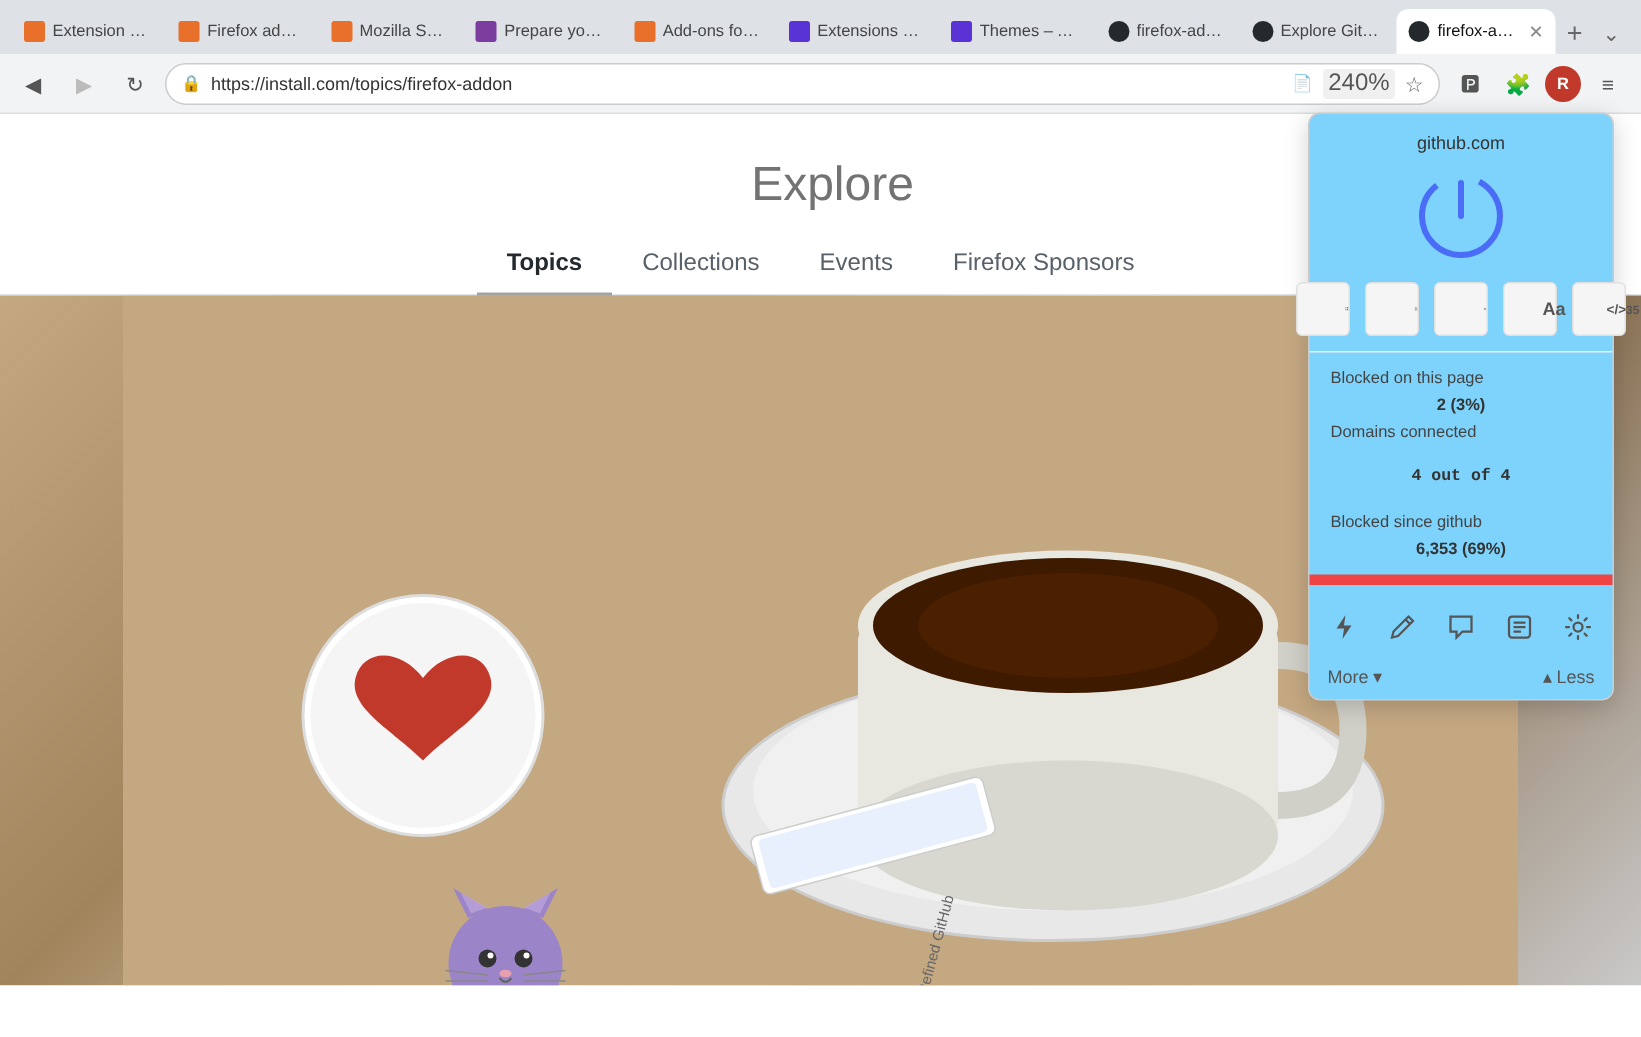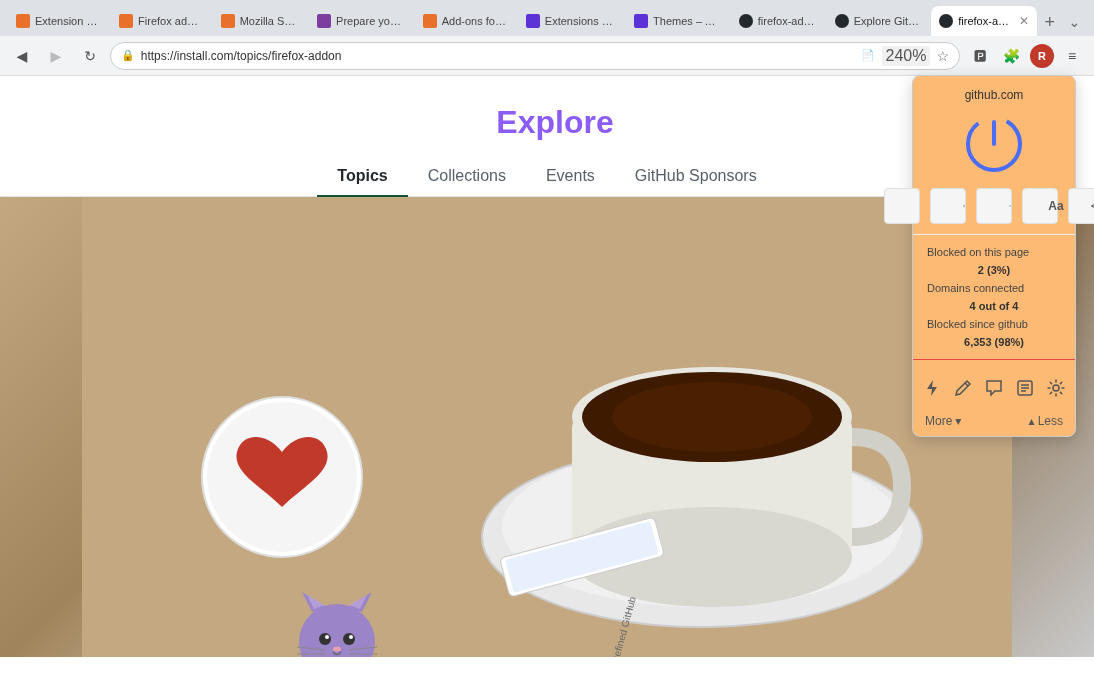--- a/index.html
+++ b/index.html
@@ -26,38 +26,38 @@
     .address-star { font-size: 14px; color: #666; }
     .toolbar-right { display: flex; align-items: center; gap: 4px; }
     .toolbar-btn { width: 28px; height: 28px; display: flex; align-items: center; justify-content: center; cursor: pointer; color: #555; font-size: 14px; border-radius: 4px; }
     .avatar-btn { width: 24px; height: 24px; border-radius: 50%; background: #c0392b; display: flex; align-items: center; justify-content: center; color: #fff; font-size: 11px; font-weight: bold; cursor: pointer; }
 
     
     .page-content { background: #fff; width: 100%; overflow: hidden; }
 
     
     .explore-header { text-align: center; padding: 28px 0 0 0; }
-    .explore-title { font-size: 32px; font-weight: 700; color: #8b5cf6; margin-left: 16px; }
+    .explore-title { font-size: 32px; font-weight: 400; color: #737373; margin-left: 16px; }
 
     .explore-nav { display: flex; justify-content: center; gap: 0; margin-top: 16px; border-bottom: 1px solid #e1e4e8; }
     .explore-nav-item { padding: 10px 20px; font-size: 16px; color: #586069; cursor: pointer; text-decoration: none; border-bottom: 2px solid transparent; margin-bottom: -1px; }
-    .explore-nav-item.active { color: #24292e; font-weight: 600; border-bottom: 2px solid #14532d; }
+    .explore-nav-item.active { color: #24292e; font-weight: 600; border-bottom: 2px solid #a3a3a3; }
 
     
     .hero-placeholder { width: 100%; height: 460px; background: linear-gradient(135deg, #c4a882 0%, #a0845c 30%, #d4c4a8 50%, #8b7355 70%, #c9c9c9 100%); position: relative; overflow: hidden; display: flex; align-items: center; justify-content: center; }
 
     
-    .popup { position: absolute; top: 75px; right: 18px; width: 164px; background: #fdba74; border: 1px solid #ccc; border-radius: 8px; box-shadow: 0 4px 16px rgba(0,0,0,0.18); z-index: 100; padding: 12px 0 8px 0; }
+    .popup { position: absolute; top: 75px; right: 18px; width: 204px; background: #7dd3fc; border: 1px solid #ccc; border-radius: 8px; box-shadow: 0 4px 16px rgba(0,0,0,0.18); z-index: 100; padding: 12px 0 8px 0; }
     .popup-domain { text-align: center; font-size: 12px; color: #333; font-weight: 500; padding-bottom: 10px; }
     .popup-icon-row { display: flex; justify-content: center; margin-bottom: 12px; }
     .popup-power-icon { width: 64px; height: 64px; display: flex; align-items: center; justify-content: center; }
     .popup-power-svg { width: 60px; height: 60px; }
     .popup-tools { display: flex; justify-content: center; gap: 10px; padding: 0 8px 10px 8px; border-bottom: 1px solid #eee; }
     .popup-tool-btn { width: 36px; height: 36px; display: flex; align-items: center; justify-content: center; border-radius: 4px; cursor: pointer; color: #555; font-size: 16px; background: #f5f5f5; border: 1px solid #e0e0e0; padding-left: 32px; }
-    .popup-stats { padding: 8px 14px; border-bottom: 1px solid #ef4444; }
+    .popup-stats { padding: 8px 14px; border-bottom: 7px solid #ef4444; }
     .popup-stat-row { display: flex; justify-content: space-between; align-items: baseline; padding: 3px 0; }
     .popup-stat-label { font-size: 11px; color: #444; }
     .popup-stat-value { font-size: 11px; color: #333; font-weight: 600; }
     .popup-actions { display: flex; justify-content: center; gap: 10px; padding: 10px 8px 4px 8px; }
     .popup-action-btn { width: 36px; height: 36px; display: flex; align-items: center; justify-content: center; border-radius: 4px; cursor: pointer; color: #555; font-size: 16px; }
     .popup-footer { display: flex; justify-content: space-between; padding: 4px 12px 0 12px; gap: 48px; }
     .popup-more-btn { display: flex; align-items: center; gap: 3px; font-size: 12px; color: #555; cursor: pointer; background: none; border: none; }
     .popup-less-btn { display: flex; align-items: center; gap: 3px; font-size: 12px; color: #555; cursor: pointer; background: none; border: none; }
 
     
@@ -148,21 +148,21 @@
 
 <div class="page-content">
 
   <div class="explore-header">
     <h1 class="explore-title">Explore</h1>
 
     <nav class="explore-nav">
       <a class="explore-nav-item active">Topics</a>
       <a class="explore-nav-item">Collections</a>
       <a class="explore-nav-item">Events</a>
-      <a class="explore-nav-item">GitHub Sponsors</a>
+      <a class="explore-nav-item">Firefox Sponsors</a>
     </nav>
   </div>
 
   <div class="hero-placeholder">
 
     <svg width="930" height="460" viewBox="0 0 930 460" xmlns="http://www.w3.org/2000/svg">
 
       <rect width="930" height="460" fill="#c4a882"></rect>
       <rect width="930" height="460" fill="url(#woodgrain)" opacity="0.3"></rect>
 
@@ -274,27 +274,27 @@
     <div class="popup-stat-row">
       <span class="popup-stat-label">Blocked on this page</span>
     </div>
     <div class="popup-stat-row">
       <span class="popup-stat-value" style="margin: 0 auto;">2 (3%)</span>
     </div>
     <div class="popup-stat-row">
       <span class="popup-stat-label">Domains connected</span>
     </div>
     <div class="popup-stat-row">
-      <span class="popup-stat-value" style="margin: 0 auto;">4 out of 4</span>
+      <span class="popup-stat-value" style="margin: 12px auto; font-family: Liberation Mono, monospace;">4 out of 4</span>
     </div>
     <div class="popup-stat-row">
       <span class="popup-stat-label">Blocked since github</span>
     </div>
     <div class="popup-stat-row">
-      <span class="popup-stat-value" style="margin: 0 auto;">6,353 (98%)</span>
+      <span class="popup-stat-value" style="margin: 0 auto;">6,353 (69%)</span>
     </div>
   </div>
 
   <div class="popup-actions">
     <div class="popup-action-btn">
       <svg width="18" height="18" viewBox="0 0 18 18">
           <polygon points="10,1 4,10 9,10 8,17 14,8 9,8" fill="#555"></polygon>
         </svg>
     </div>
     <div class="popup-action-btn">

